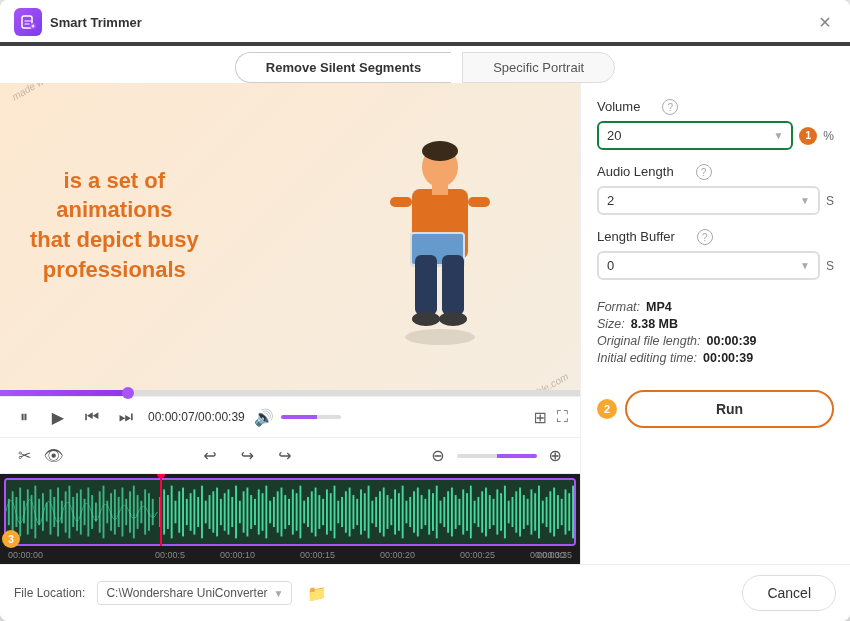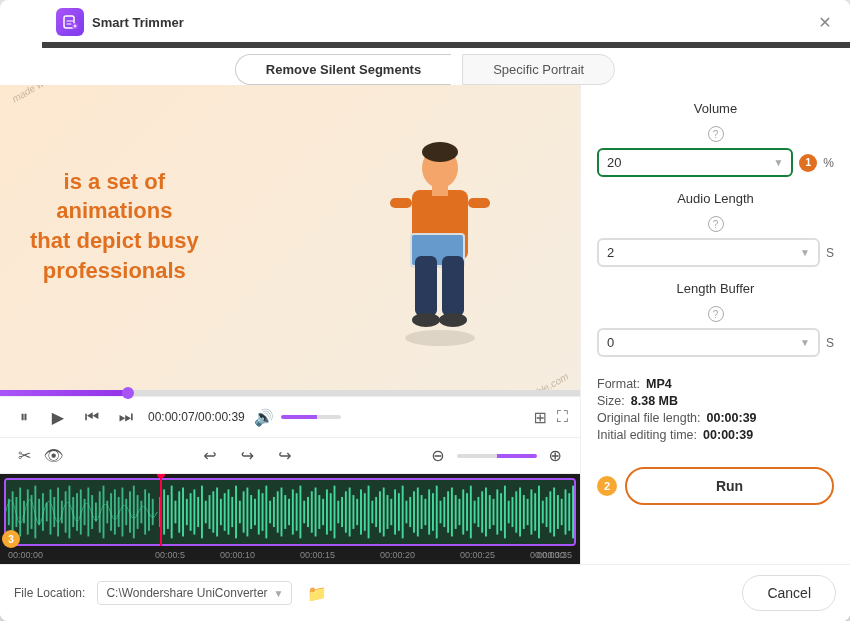--- a/index.html
+++ b/index.html
@@ -21,23 +21,22 @@
       flex-direction: column;
       overflow: hidden;
     }
     
     .title-bar {
       background: #fff;
       display: flex;
       align-items: center;
       justify-content: space-between;
       padding: 8px 14px 6px 14px;
-      border-bottom: 6px solid #404040;
+      border-bottom: 4px solid #404040;
       flex-shrink: 0;
-      margin-left: 42px;
     }
     .title-bar-left {
       display: flex;
       align-items: center;
       gap: 8px;
     }
     .app-icon {
       width: 28px;
       height: 28px;
       background: linear-gradient(135deg, #a855f7, #7c3aed);
@@ -346,27 +345,26 @@
       display: flex;
       flex-direction: column;
       padding: 16px;
       flex-shrink: 0;
     }
     .field-row {
       margin-bottom: 14px;
     }
     .field-label {
       display: flex;
-      align-items: center;
-      gap: 10px;
+      align-items: flex-start;
+      gap: 22px;
       font-size: 13px;
       color: #333;
       margin-bottom: 6px;
       font-weight: 500;
-      flex-direction: column;
     }
     .help-icon {
       width: 16px;
       height: 16px;
       border-radius: 50%;
       border: 1.5px solid #aaa;
       color: #aaa;
       font-size: 10px;
       display: flex;
       align-items: center;
@@ -402,21 +400,21 @@
       margin-top: 6px;
       margin-bottom: 14px;
     }
     .info-row {
       display: flex;
       gap: 6px;
       font-size: 12.5px;
       color: #333;
       margin-bottom: 3px;
     }
-    .info-key { color: #555; }
+    .info-key { color: #555; font-style: italic; }
     .info-val { font-weight: 700; color: #222; }
     .run-area {
       display: flex;
       align-items: center;
       gap: 8px;
       margin-top: 8px;
     }
     .badge-2 {
       width: 20px;
       height: 20px;

